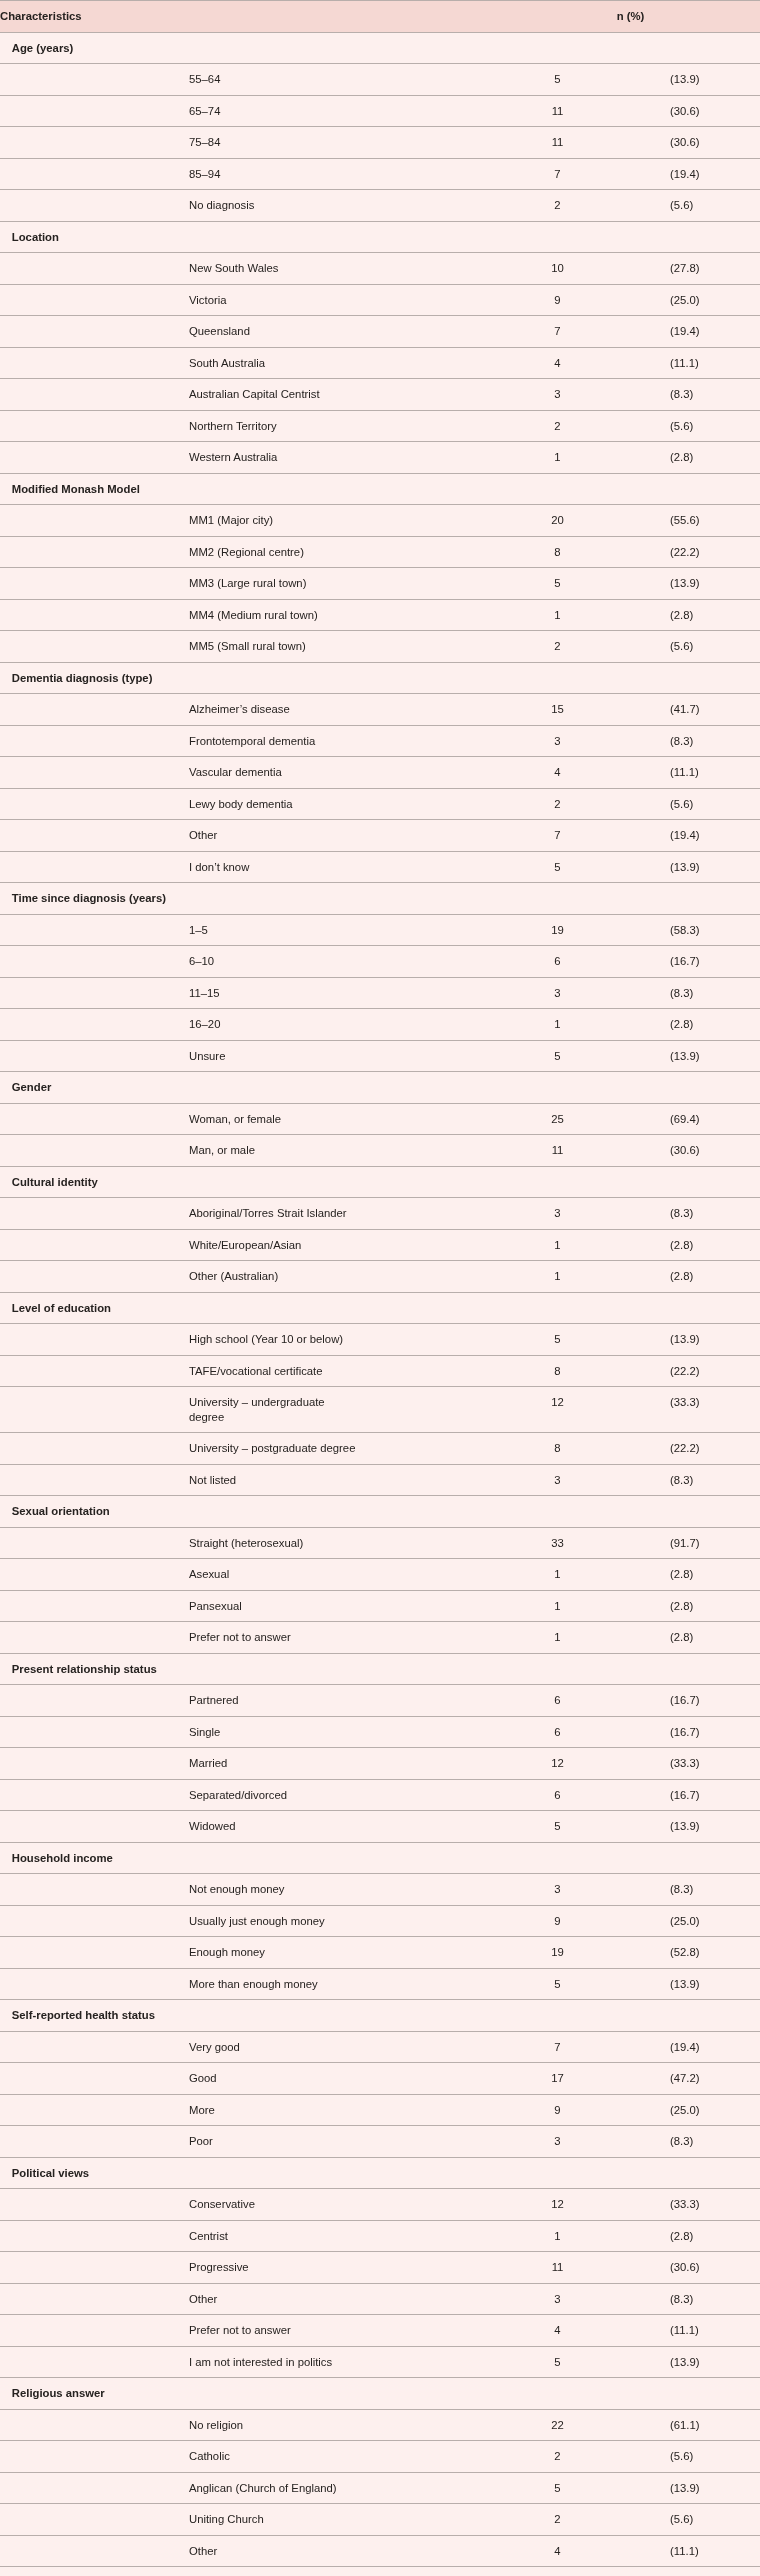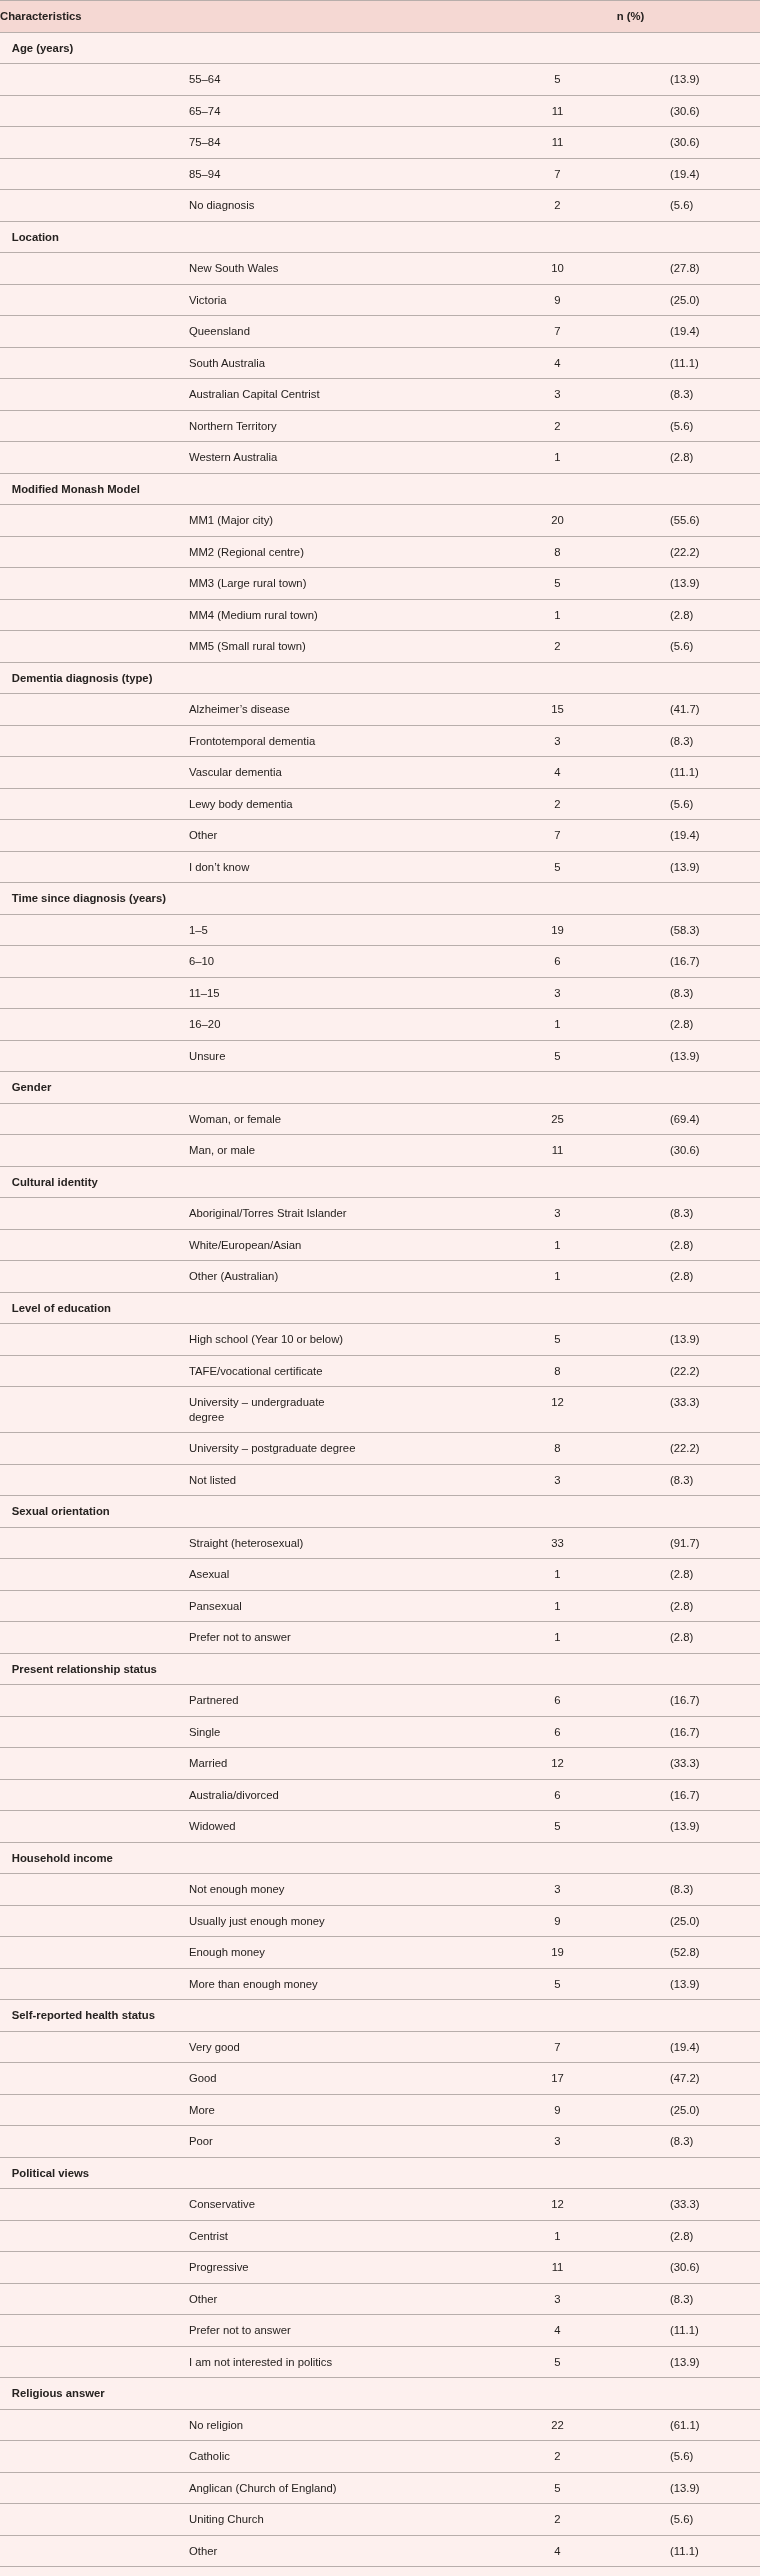--- a/index.html
+++ b/index.html
@@ -318,21 +318,21 @@
         <td class="label-cell">Single</td>
         <td class="n-cell">6</td>
         <td class="pct-cell">(16.7)</td>
       </tr>
       <tr>
         <td class="label-cell">Married</td>
         <td class="n-cell">12</td>
         <td class="pct-cell">(33.3)</td>
       </tr>
       <tr>
-        <td class="label-cell">Australia/divorced</td>
+        <td class="label-cell">Separated/divorced</td>
         <td class="n-cell">6</td>
         <td class="pct-cell">(16.7)</td>
       </tr>
       <tr>
         <td class="label-cell">Widowed</td>
         <td class="n-cell">5</td>
         <td class="pct-cell">(13.9)</td>
       </tr>
       <tr>
         <td class="section-cell" colspan="3">Household income</td>

